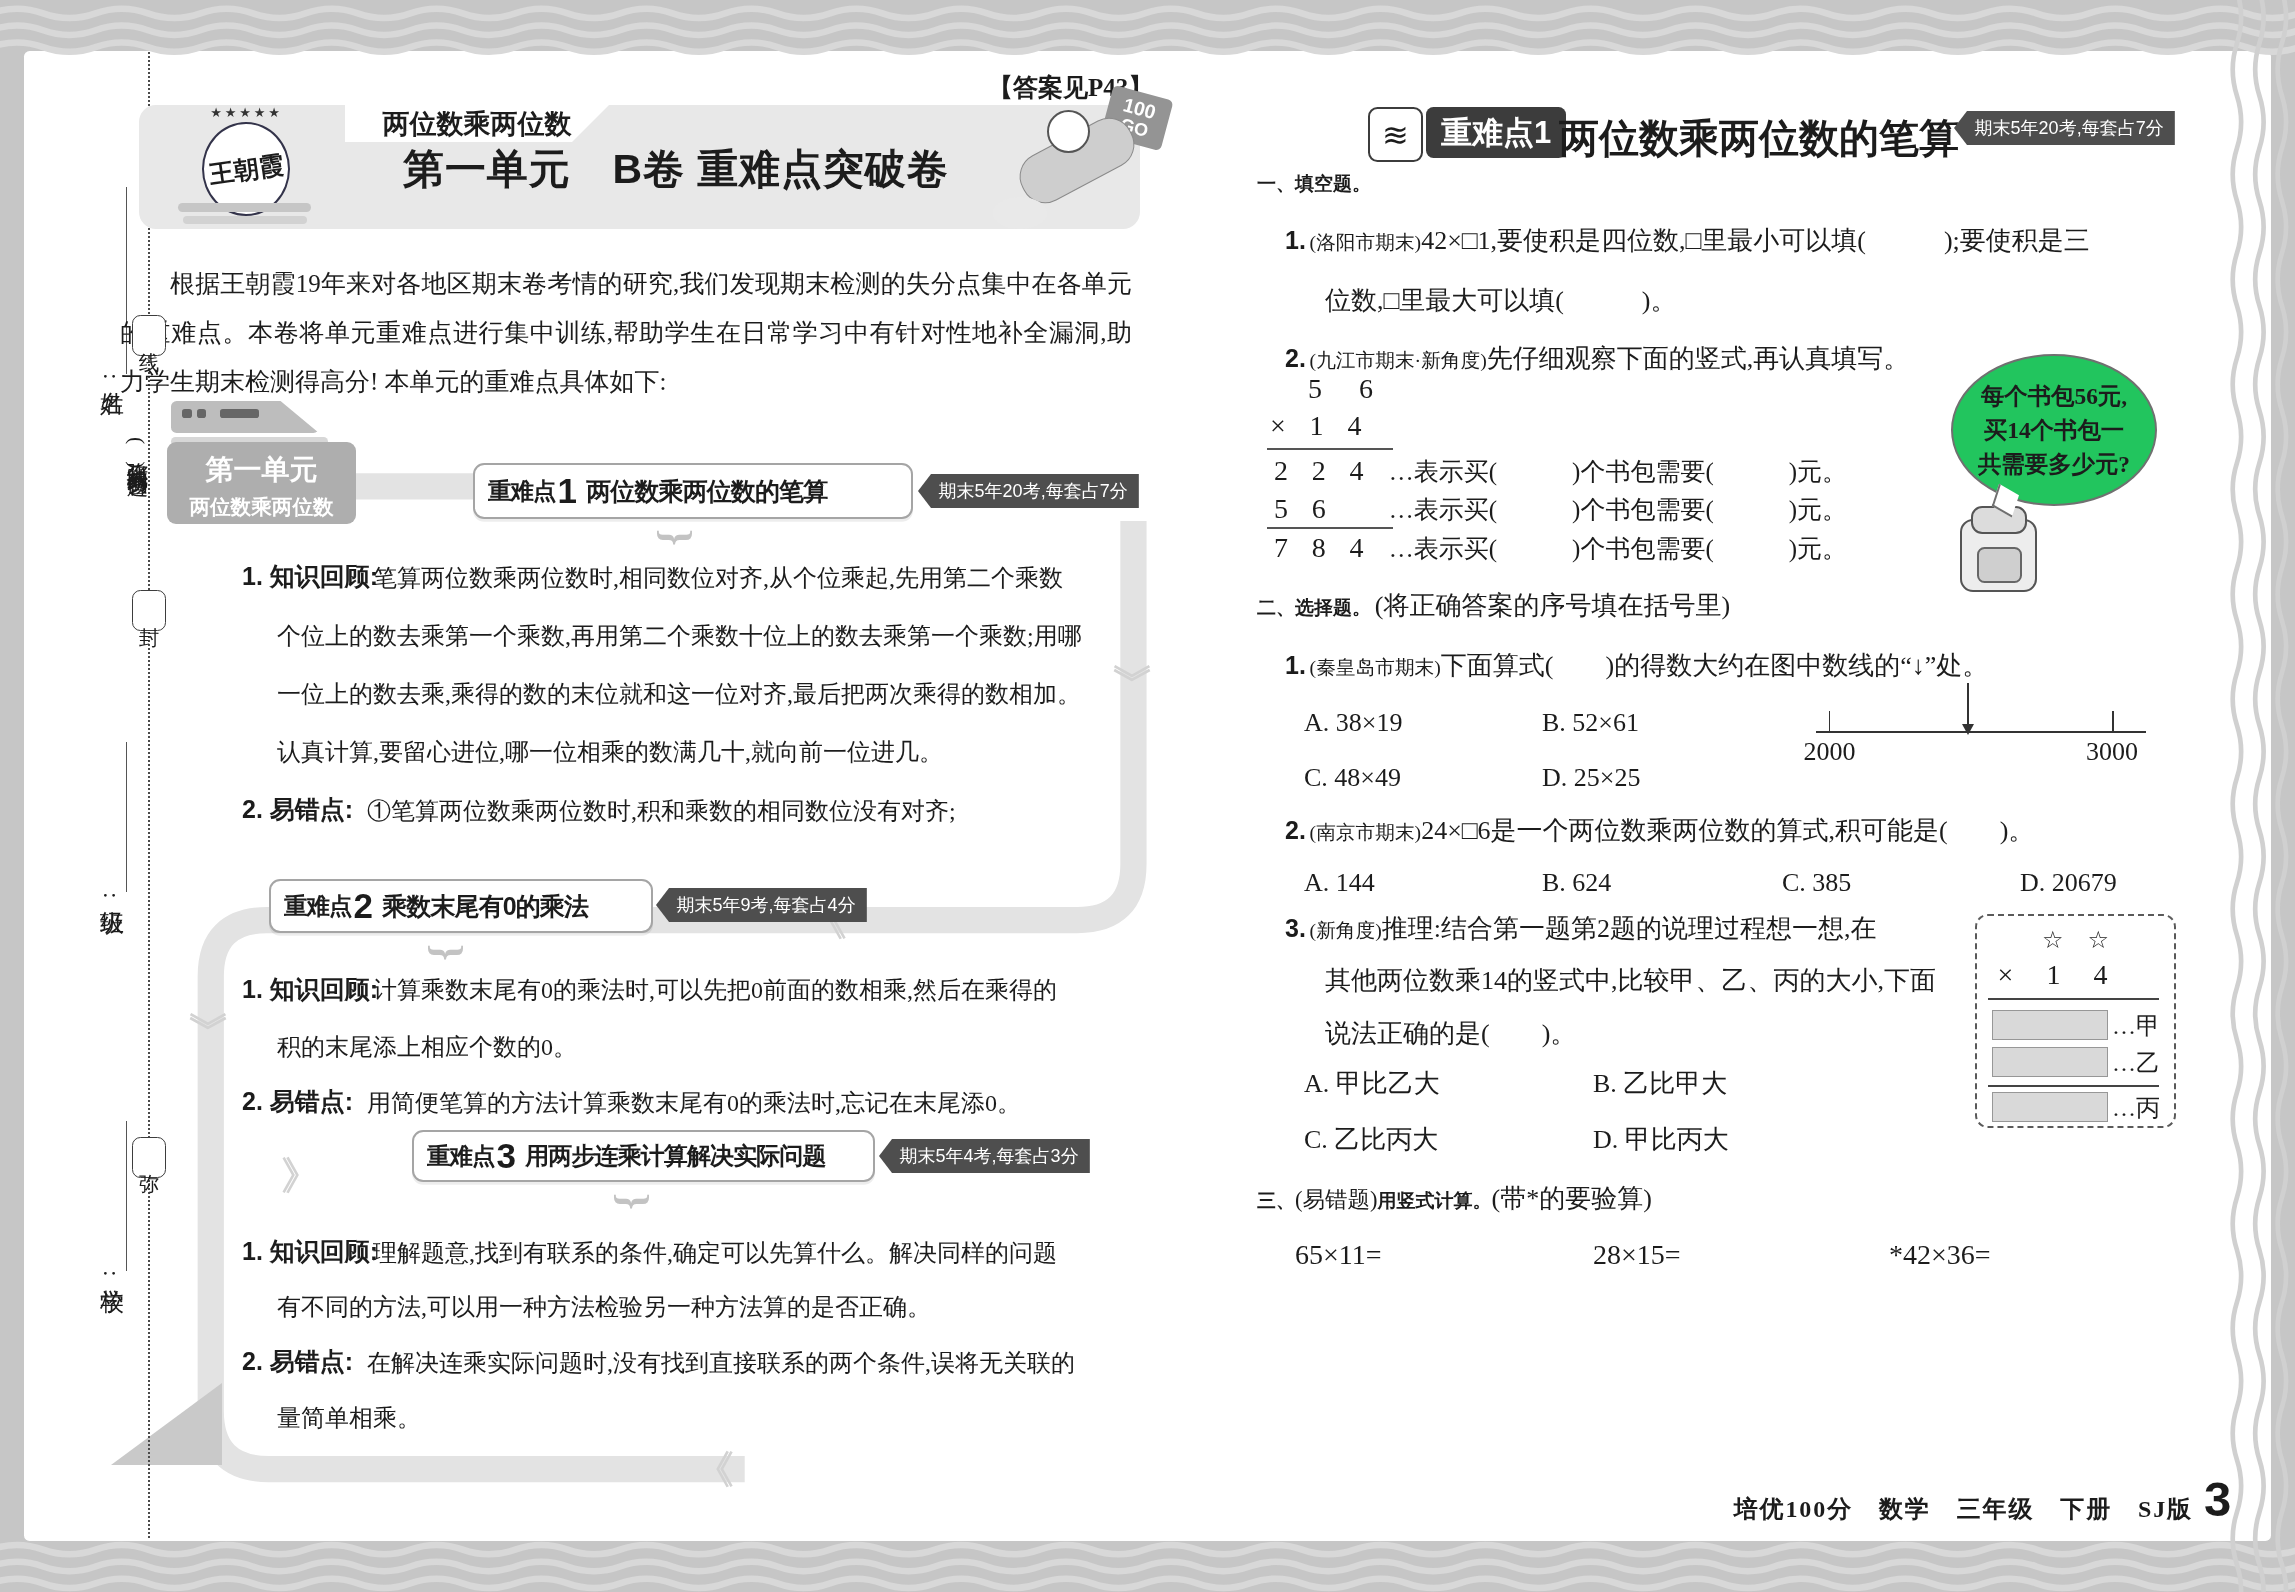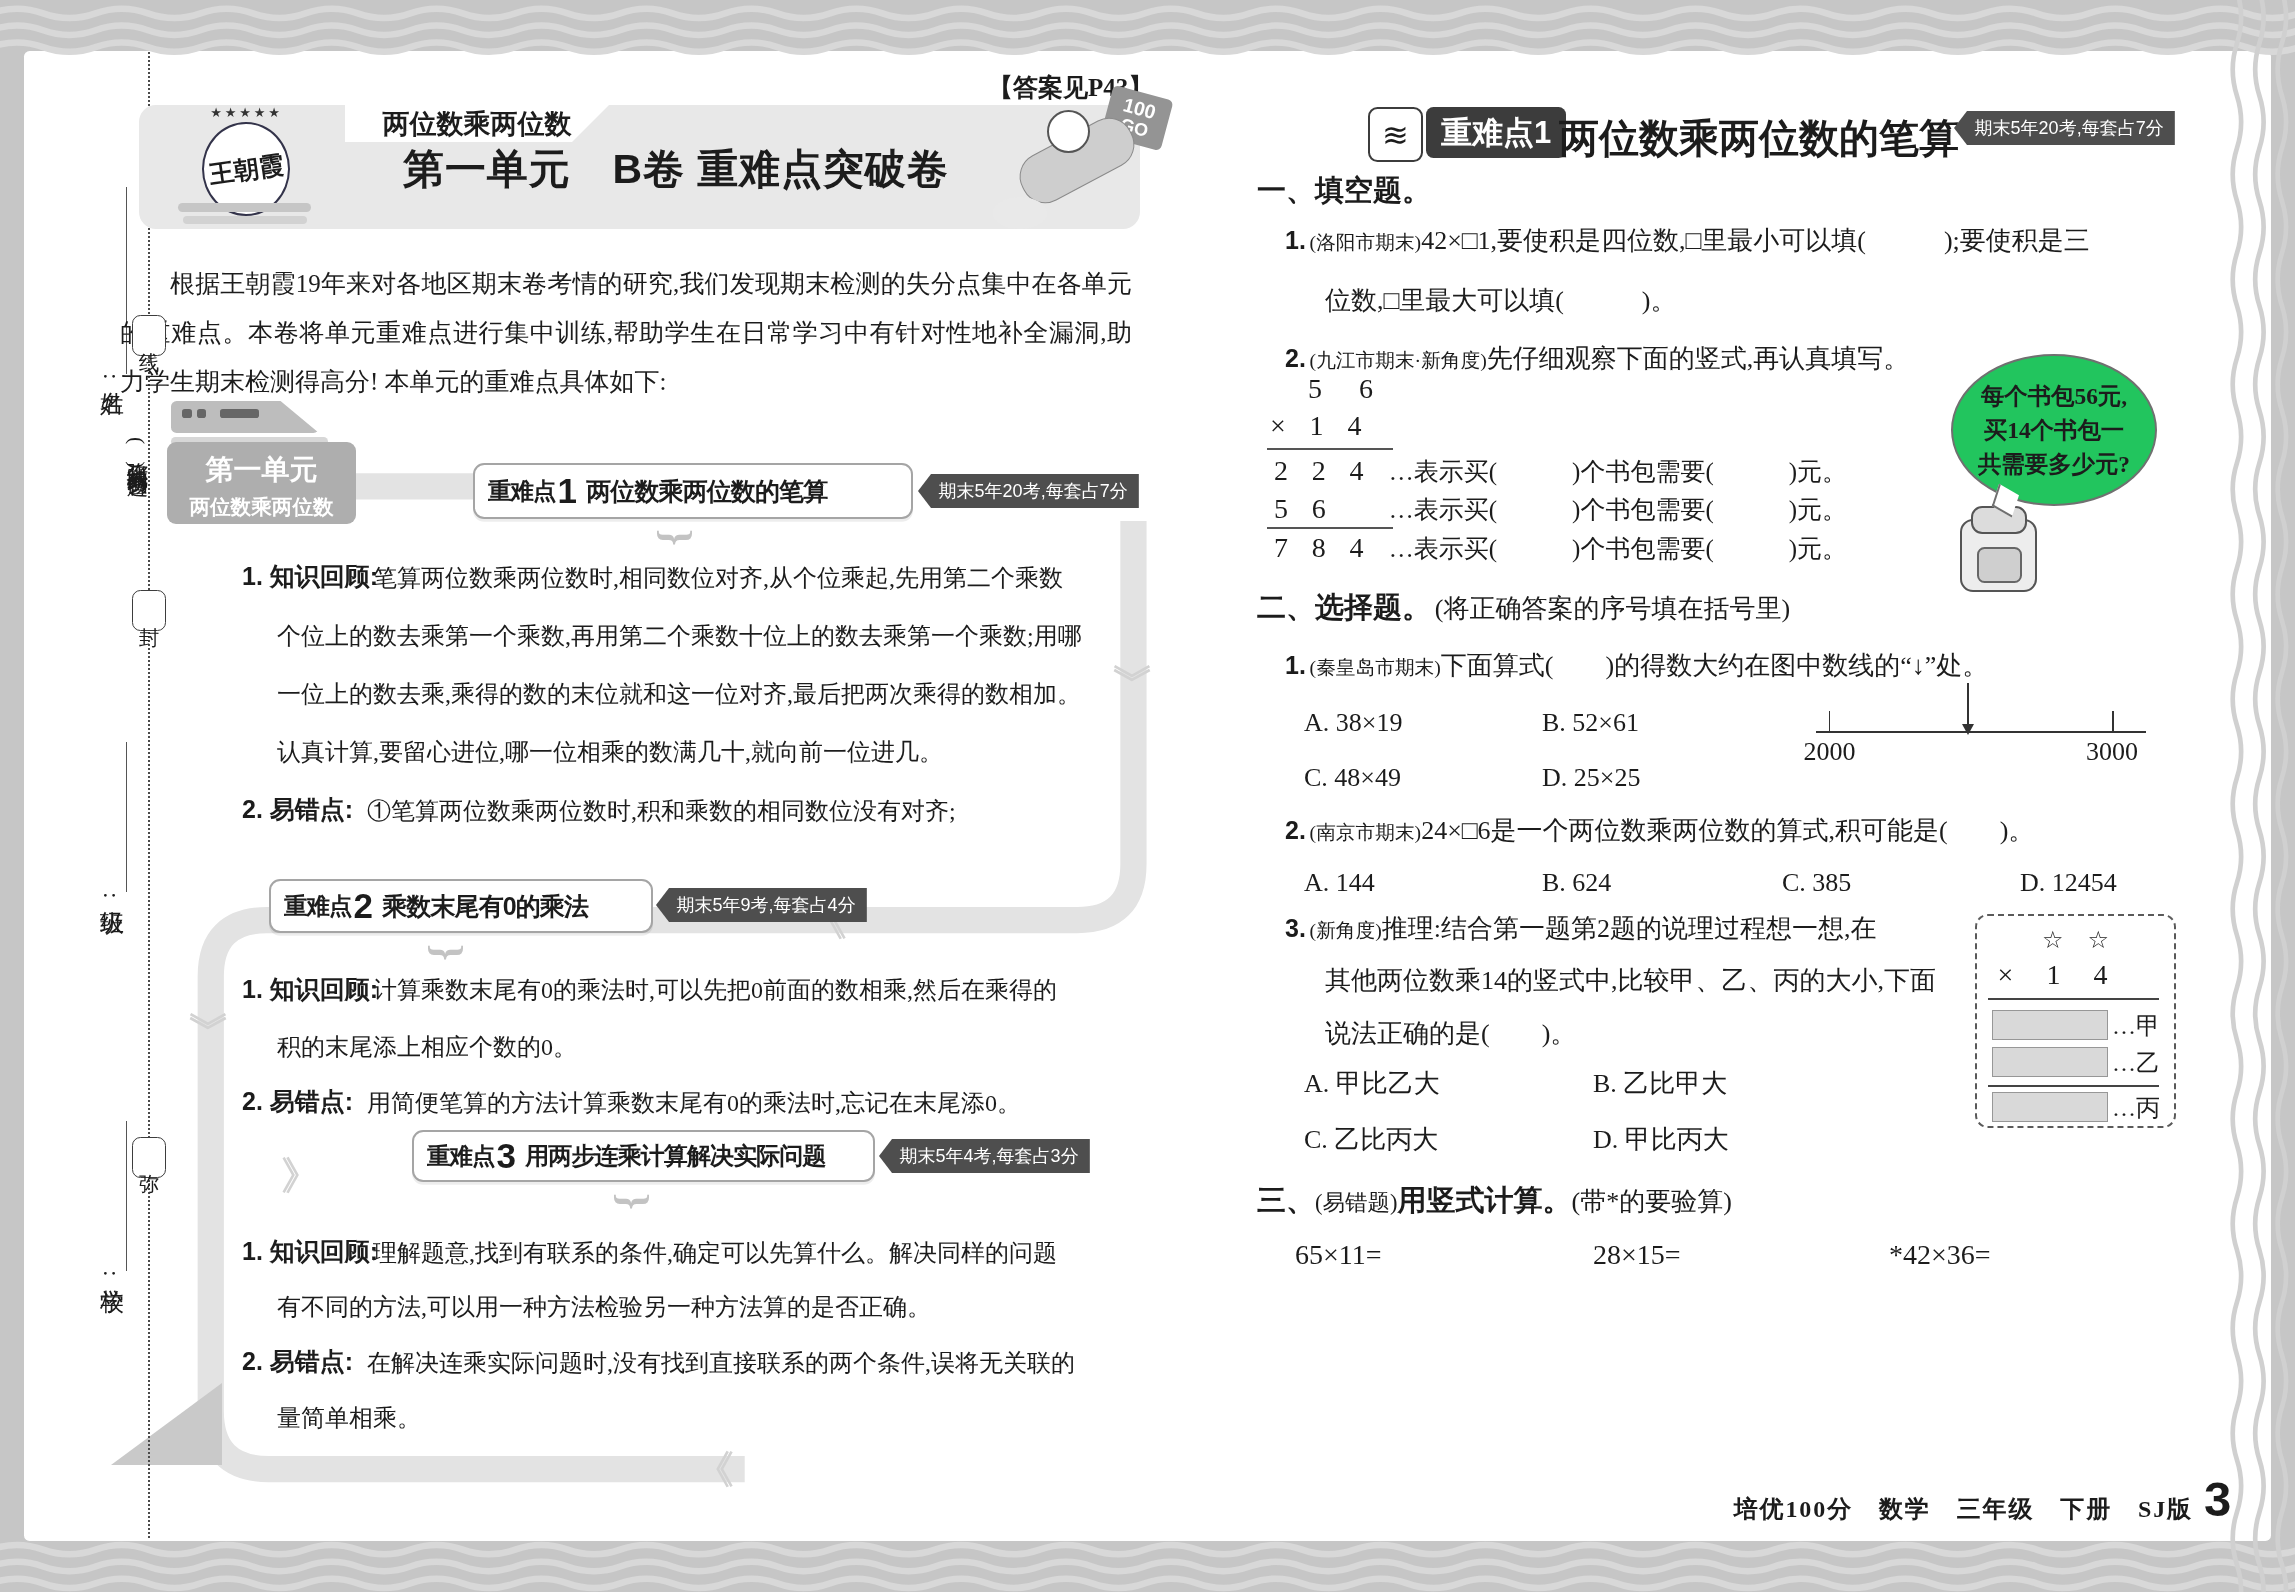--- a/index.html
+++ b/index.html
@@ -24,21 +24,21 @@
   .plabel .num{font-size:35px;font-weight:700;margin:0 9.4px 0 1.9px;}
   .plabel .tit{font-weight:700;letter-spacing:-0.9px;}
   .badge{position:absolute;background:#4e4e4e;color:#fff;font-family:"Liberation Sans","DejaVu Sans",sans-serif;
          font-size:18px;display:flex;align-items:center;height:34px;padding:0 11.2px 0 20.6px;
          clip-path:polygon(0 50%,13px 0,100% 0,100% 100%,13px 100%);z-index:3;white-space:nowrap;}
   .ktext{font-size:24px;white-space:nowrap;}
   .khead{font-family:"Liberation Sans","DejaVu Sans",sans-serif;font-weight:700;font-size:25px;white-space:nowrap;}
   .qnum{font-family:"Liberation Sans","DejaVu Sans",sans-serif;font-weight:700;font-size:25px;}
   .qsrc{font-size:19.7px;}
   .qtext{font-size:26px;}
-  .sect{font-family:Liberation Serif, serif;font-weight:700;font-size:29px;white-space:nowrap;}
+  .sect{font-family:Liberation Serif, serif;font-weight:700;font-size:19px;white-space:nowrap;}
   .opt{font-size:26px;white-space:nowrap;}
   .qrow{white-space:nowrap;z-index:3;}
   .chev{position:absolute;color:#d2d2d2;font-size:39px;font-weight:700;z-index:1;
         font-family:"Liberation Sans","DejaVu Sans",sans-serif;}
   .brace{position:absolute;color:#c3c3c3;font-size:43px;font-weight:700;transform:rotate(90deg);z-index:3;}
   .grect{position:absolute;width:114px;height:28px;background:#d9d9d9;border:1.4px solid #979797;}
   .glab{position:absolute;font-size:24px;}
   .calc-n{display:inline-block;letter-spacing:8.4px;font-size:28px;}
   .rule{position:absolute;height:2.3px;background:#555;z-index:3;}
   .z3{z-index:3;}
@@ -264,21 +264,21 @@
     <div class="abs" style="left:262px;top:62px;width:84px;text-align:center;font-size:26px;">3000</div>
   </div>
 
   <div class="abs qrow" style="left:1285px;top:813px;">
     <span class="qnum">2.</span>
     <span class="qsrc">(南京市期末)</span><span class="qtext">24×□6是一个两位数乘两位数的算式,积可能是(　　)。</span>
   </div>
   <div class="abs opt z3" style="left:1304px;top:868px;">A. 144</div>
   <div class="abs opt z3" style="left:1542px;top:868px;">B. 624</div>
   <div class="abs opt z3" style="left:1782px;top:868px;">C. 385</div>
-  <div class="abs opt z3" style="left:2020px;top:868px;">D. 12454</div>
+  <div class="abs opt z3" style="left:2020px;top:868px;">D. 20679</div>
 
   <div class="abs qrow" style="left:1285px;top:911px;">
     <span class="qnum">3.</span>
     <span class="qsrc">(新角度)</span><span class="qtext">推理:结合第一题第2题的说理过程想一想,在</span>
   </div>
   <div class="abs qrow qtext" style="left:1325px;top:963px;">其他两位数乘14的竖式中,比较甲、乙、丙的大小,下面</div>
   <div class="abs qrow qtext" style="left:1325px;top:1016px;">说法正确的是(　　)。</div>
   <div class="abs opt z3" style="left:1304px;top:1066px;">A. 甲比乙大</div>
   <div class="abs opt z3" style="left:1593px;top:1066px;">B. 乙比甲大</div>
   <div class="abs opt z3" style="left:1304px;top:1122px;">C. 乙比丙大</div>

